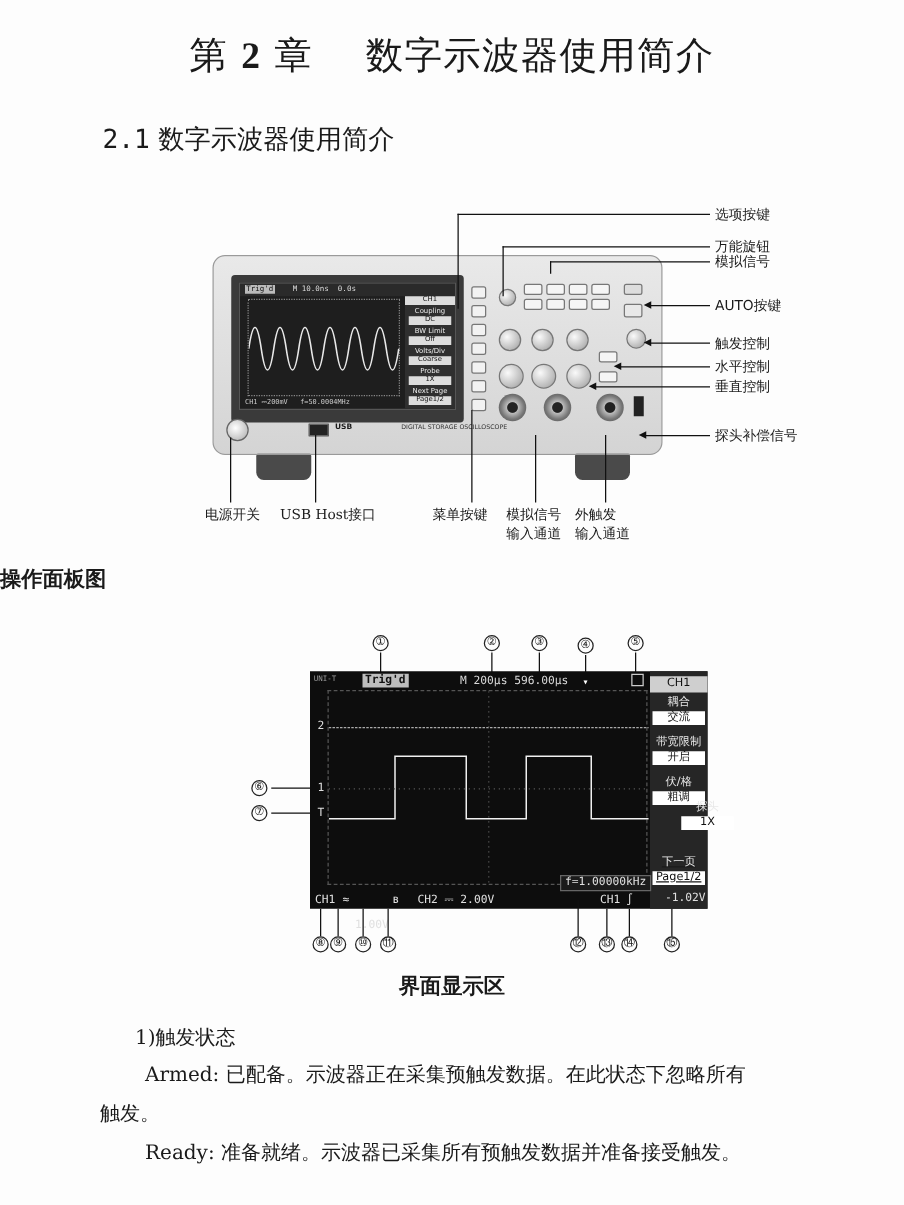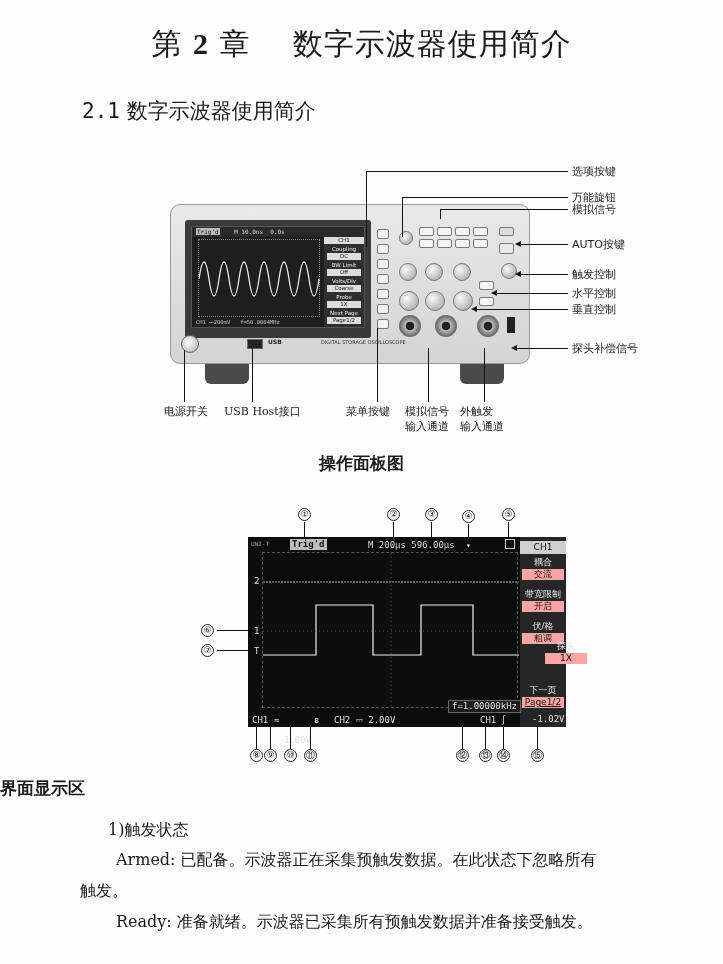--- a/index.html
+++ b/index.html
@@ -30,40 +30,40 @@
   .power-btn { position: absolute; left: 10px; top: 130px; width: 18px; height: 18px; border-radius: 50%; background: radial-gradient(circle at 40% 40%, #fff, #aaa); border: 1px solid #666; }
   .usb-port { position: absolute; left: 76px; top: 134px; width: 16px; height: 10px; background: #222; border: 1px solid #666; }
   .usb-label { position: absolute; left: 97px; top: 133px; font-size: 6px; font-weight: bold; font-family: "DejaVu Sans", sans-serif; }
   .brand-label { position: absolute; left: 150px; top: 134px; font-size: 5px; font-family: "DejaVu Sans", sans-serif; color: #333; }
   .foot { position: absolute; top: 212px; width: 44px; height: 22px; background: #4a4a4a; border-radius: 3px 3px 6px 6px; }
 
   .callout { position: absolute; font-size: 11px; white-space: nowrap; font-family: "DejaVu Sans", sans-serif; }
   .line { position: absolute; background: #111; }
   .arrow-l::before { content: ""; position: absolute; left: -5px; top: -3px; border-right: 6px solid #111; border-top: 3.5px solid transparent; border-bottom: 3.5px solid transparent; }
 
-  .fig1-caption { position: absolute; top: 452px; left: 0; width: 723px; text-align: center; font-size: 17px; font-weight: bold; font-family: "DejaVu Sans", sans-serif; }
+  .fig1-caption { position: absolute; top: 452px; left: 0; width: 723px; text-align: left; font-size: 17px; font-weight: bold; font-family: "DejaVu Sans", sans-serif; }
 
   
   .disp { position: absolute; left: 248px; top: 537px; width: 318px; height: 190px; background: #0d0d0d; }
   .disp-topbar { position: absolute; left: 0; top: 0; width: 270px; height: 14px; font-family: "DejaVu Sans Mono", monospace; color: #cfcfcf; font-size: 9px; }
   .trig-badge { position: absolute; left: 42px; top: 2px; padding: 0 2px; background: #bdbdbd; color: #111; font-size: 9px; font-weight: bold; line-height: 11px; }
   .logo-tag { position: absolute; left: 3px; top: 3px; font-size: 6px; color: #9a9a9a; }
   .time-tag { position: absolute; left: 120px; top: 3px; font-size: 9px; color: #d9d9d9; }
   .batt-icon { position: absolute; left: 257px; top: 2px; width: 10px; height: 10px; border: 1px solid #ccc; }
   .wave-area { position: absolute; left: 14px; top: 15px; width: 256px; height: 156px; border: 1px dashed #555; }
   .disp-menu { position: absolute; right: 0; top: 0; width: 46px; height: 190px; background: #262626; font-family: "DejaVu Sans", sans-serif; }
   .menu-head { background: #cfcfcf; color: #111; font-size: 9px; text-align: center; height: 13px; line-height: 13px; margin-top: 4px; }
   .menu-item { position: absolute; left: 0; width: 46px; text-align: center; }
   .menu-item .lbl { color: #e8e8e8; font-size: 9px; line-height: 11px; }
-  .menu-item .val { background: #fca5a5; color: #111; font-size: 9px; line-height: 11px; margin: 1px 2px 0 2px; }
+  .menu-item .val { background: #ffffff; color: #111; font-size: 9px; line-height: 11px; margin: 1px 2px 0 2px; }
   .disp-footer { position: absolute; left: 0; bottom: 0; width: 272px; height: 14px; font-family: "DejaVu Sans Mono", monospace; font-size: 9px; color: #e0e0e0; }
   .freq-box { position: absolute; left: 200px; top: 163px; padding: 0 3px; border: 1px solid #666; background: #1b1b1b; color: #e0e0e0; font-family: "DejaVu Sans Mono", monospace; font-size: 9px; line-height: 11px; }
 
   .num { position: absolute; width: 13px; height: 13px; border-radius: 50%; border: 1px solid #222; font-size: 9px; line-height: 11px; text-align: center; font-family: "DejaVu Sans", sans-serif; background: #fdfdfd; }
-  .fig2-caption { position: absolute; top: 777px; left: 0; width: 723px; text-align: left; font-size: 17px; font-weight: bold; font-family: "DejaVu Sans", sans-serif; }
+  .fig2-caption { position: absolute; top: 777px; left: 0; width: 723px; text-align: center; font-size: 17px; font-weight: bold; font-family: "DejaVu Sans", sans-serif; }
 
   .body-text { position: absolute; left: 80px; width: 620px; font-size: 16px; line-height: 31px; }
 </style>
 </head>
 <body>
 
 <div class="chapter-title">
   <span>第</span>
   <b>2</b>
   <span>章</span>

